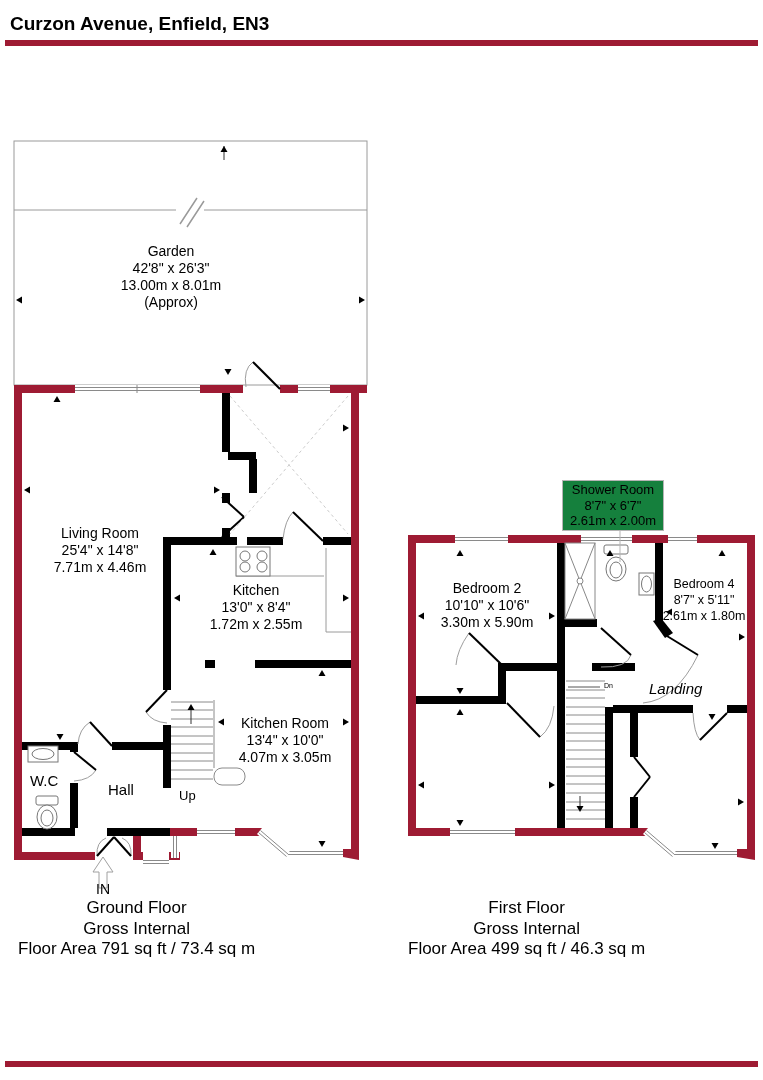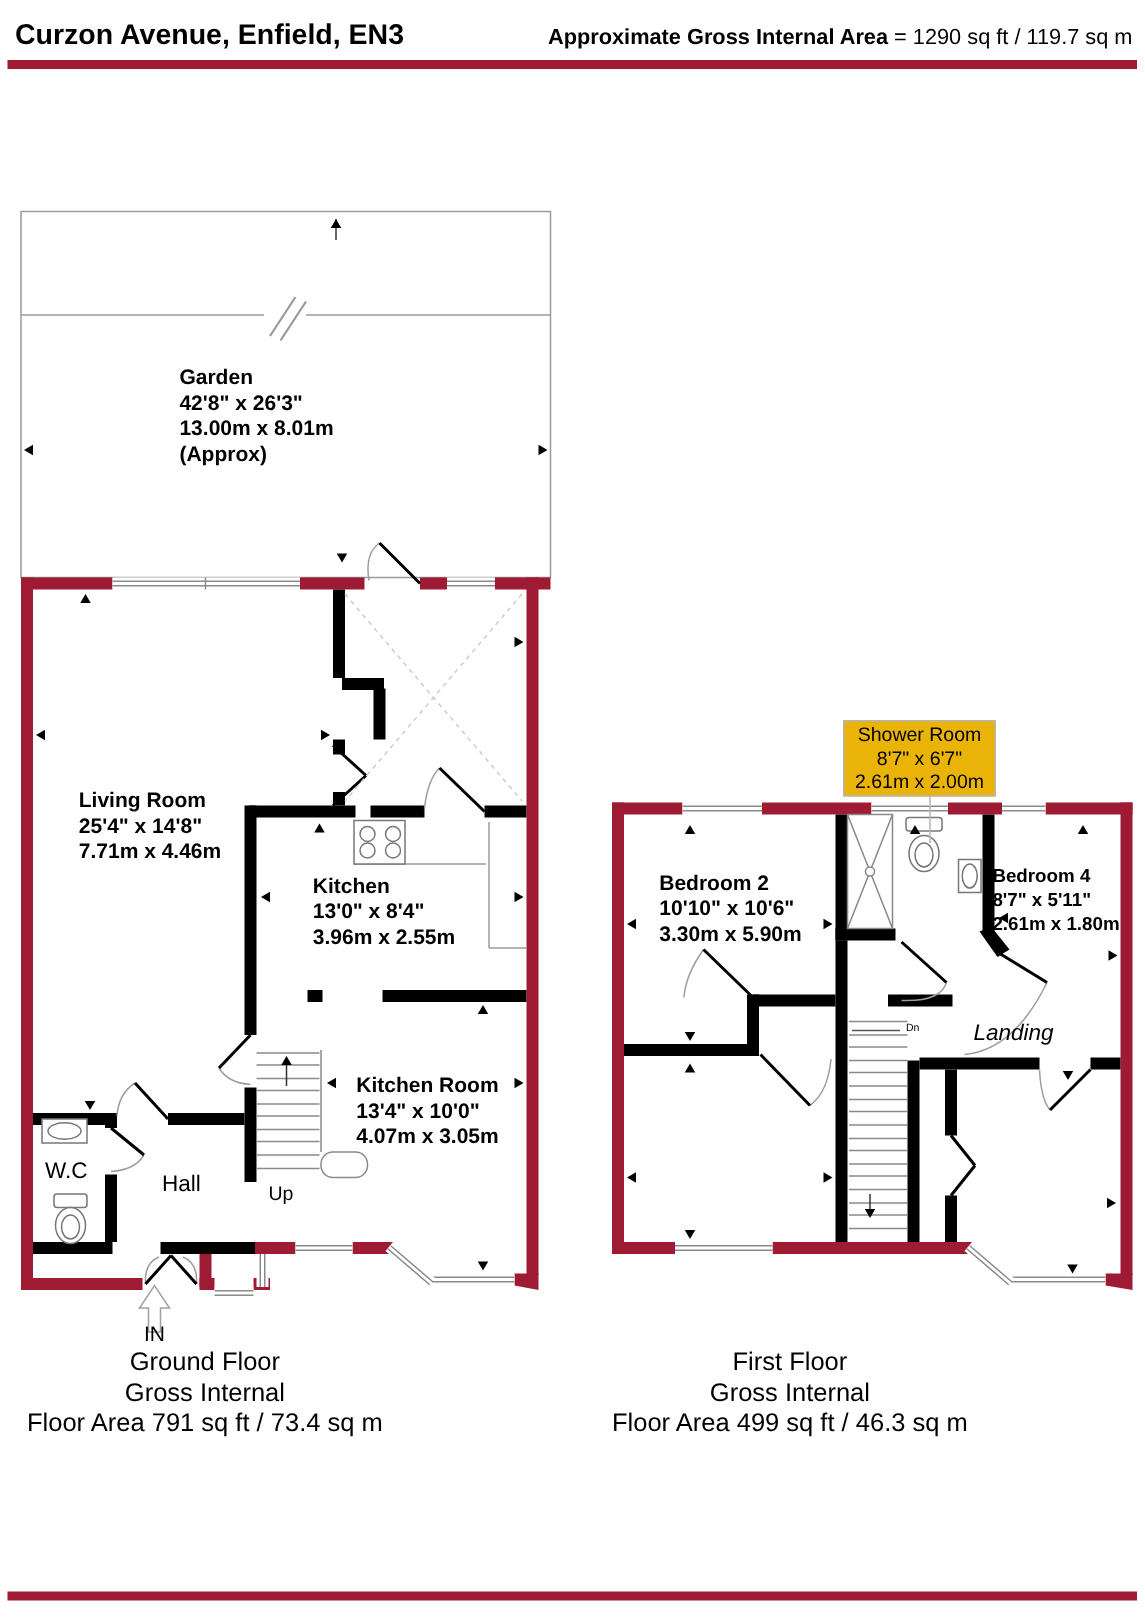--- a/index.html
+++ b/index.html
@@ -5,37 +5,36 @@
   html,body{margin:0;padding:0;background:#fff;}
   .page{position:relative;width:763px;height:1080px;background:#fff;overflow:hidden;
         font-family:"Liberation Sans", sans-serif;color:#000;}
   .title{position:absolute;left:10px;top:13px;font-size:19px;font-weight:bold;white-space:nowrap;}
   .area{position:absolute;right:8px;top:17px;font-size:14.5px;white-space:nowrap;}
   .area .b{font-weight:bold;}
   .bar{position:absolute;left:5px;right:5px;height:6px;background:#9E1B33;}
   .bar.top{top:40px;}
   .bar.bottom{top:1061px;}
   svg.plan{position:absolute;left:0;top:0;}
-  .rl{position:absolute;transform:translateX(-50%);font-size:14px;
-      line-height:17px;white-space:nowrap;font-weight:bold;}
+  .rl{position:absolute;transform:translateX(-50%);text-align:center;font-size:14px;
+      line-height:17px;white-space:nowrap;}
   .rl.small{font-size:12.5px;line-height:16px;}
   .lbl{position:absolute;white-space:nowrap;}
   .callout{position:absolute;left:562px;top:480px;width:100px;border:1px solid #b5b5b5;
-           background:#eab308;text-align:center;font-size:13px;line-height:15.5px;padding:1px 0;}
+           background:#15803d;text-align:center;font-size:13px;line-height:15.5px;padding:1px 0;}
   .footer{position:absolute;top:898px;font-size:17px;line-height:20.5px;text-align:center;}
   .footer.ground{left:18px;}
   .footer.first{left:408px;}
 </style>
 </head>
 <body>
 
 <div class="page">
 
   <div class="title">Curzon Avenue, Enfield, EN3</div>
-  <div class="area"><span class="b">Approximate Gross Internal Area</span><span> = 1290 sq ft / 119.7 sq m</span></div>
   <div class="bar top"></div>
 
   <svg class="plan" width="763" height="1080" viewBox="0 0 763 1080">
     <defs>
       <g id="t-up">
           <polygon points="0,0 -3.5,6 3.5,6"></polygon>
         </g>
       <g id="t-down">
           <polygon points="0,0 -3.5,-6 3.5,-6"></polygon>
         </g>
@@ -328,21 +327,21 @@
 
   <div class="rl" style="left:100px;top:525px;">
     <div>Living Room</div>
     <div>25'4" x 14'8"</div>
     <div>7.71m x 4.46m</div>
   </div>
 
   <div class="rl" style="left:256px;top:582px;">
     <div>Kitchen</div>
     <div>13'0" x 8'4"</div>
-    <div>3.96m x 2.55m</div>
+    <div>1.72m x 2.55m</div>
   </div>
 
   <div class="rl" style="left:285px;top:715px;">
     <div>Kitchen Room</div>
     <div>13'4" x 10'0"</div>
     <div>4.07m x 3.05m</div>
   </div>
 
   <div class="lbl" style="left:30px;top:772px;font-size:15px;">W.C</div>
   <div class="lbl" style="left:108px;top:781px;font-size:15px;">Hall</div>

